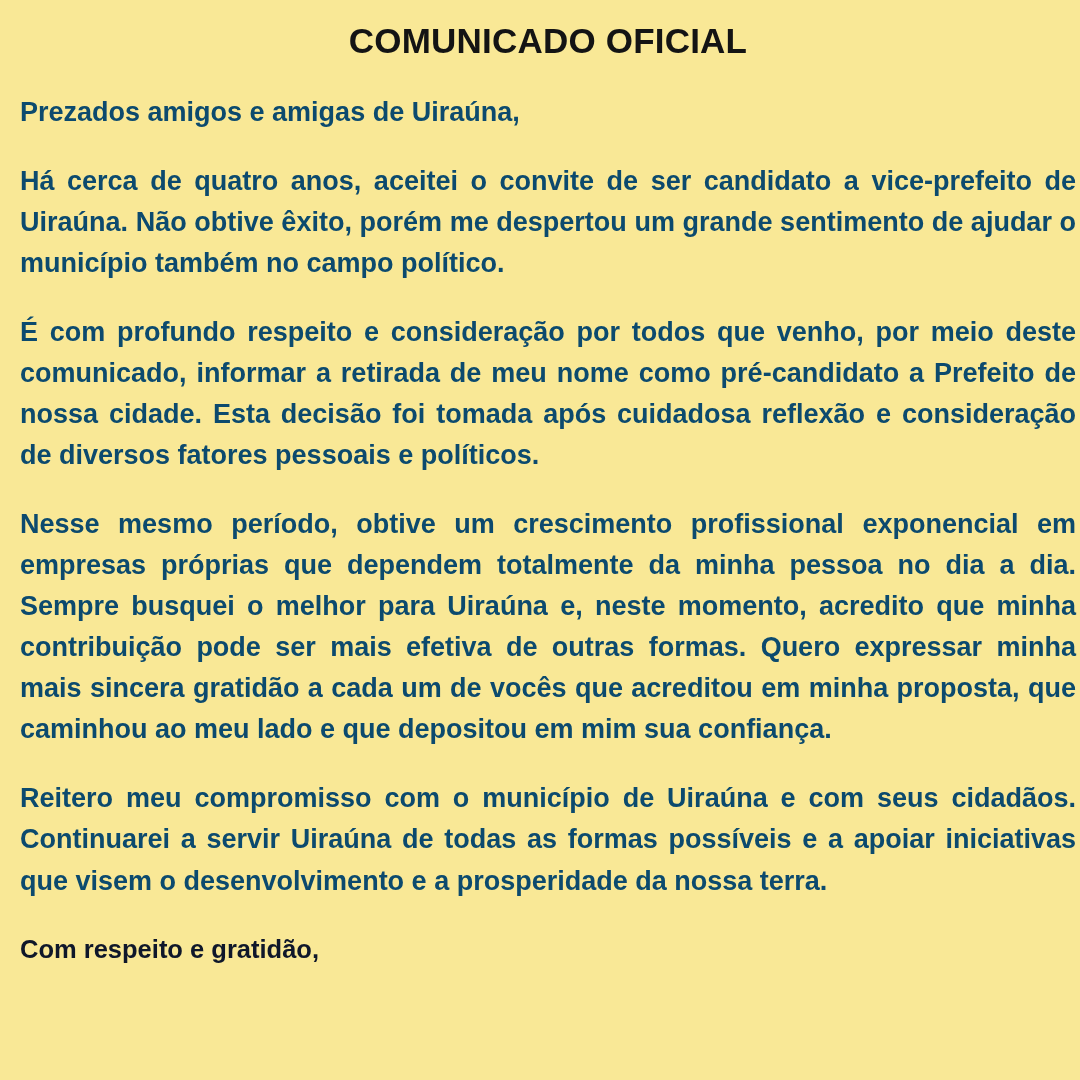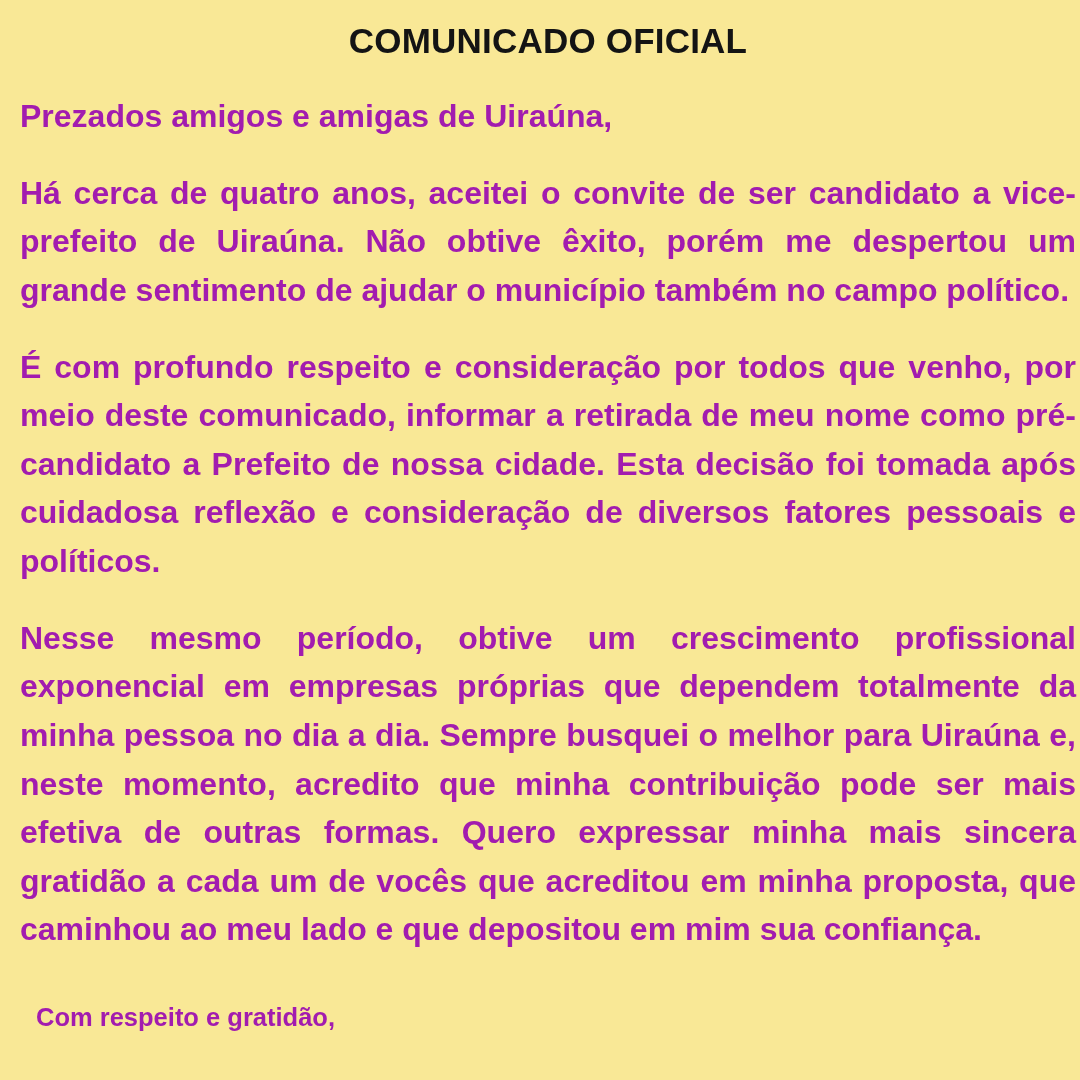--- a/index.html
+++ b/index.html
@@ -26,57 +26,58 @@
   .doc-title {
     text-align: center;
     font-size: 35px;
     font-weight: bold;
     letter-spacing: 0.2px;
     line-height: 1.2;
     margin: 6px 0 30px 0;
     color: #141414;
   }
   .body-block {
-    font-size: 32px;
+    font-size: 27px;
     font-weight: bold;
     line-height: 1.52;
     text-align: justify;
     text-justify: inter-word;
-    color: #a21caf;
+    color: #0c4a6e;
     margin: 0 0 28px 0;
     -webkit-hyphens: none;
     hyphens: none;
   }
   .body-block.no-justify {
     text-align: left;
   }
   .sign-block {
     font-size: 25.5px;
     font-weight: bold;
     line-height: 1.5;
-    color: #a21caf;
-    margin: 16px;
+    color: #0f172a;
+    margin: 0;
   }
   .sign-line {
     display: block;
   }
 </style>
 </head>
 <body>
 
 <div class="page">
 
   <h1 class="doc-title">COMUNICADO OFICIAL</h1>
 
   <p class="body-block no-justify">Prezados amigos e amigas de Uiraúna,</p>
 
   <p class="body-block">Há cerca de quatro anos, aceitei o convite de ser candidato a vice-prefeito de Uiraúna. Não obtive êxito, porém me despertou um grande sentimento de ajudar o município também no campo político.</p>
 
   <p class="body-block">É com profundo respeito e consideração por todos que venho, por meio deste comunicado, informar a retirada de meu nome como pré-candidato a Prefeito de nossa cidade. Esta decisão foi tomada após cuidadosa reflexão e consideração de diversos fatores pessoais e políticos.</p>
 
   <p class="body-block">Nesse mesmo período, obtive um crescimento profissional exponencial em empresas próprias que dependem totalmente da minha pessoa no dia a dia. Sempre busquei o melhor para Uiraúna e, neste momento, acredito que minha contribuição pode ser mais efetiva de outras formas. Quero expressar minha mais sincera gratidão a cada um de vocês que acreditou em minha proposta, que caminhou ao meu lado e que depositou em mim sua confiança.</p>
 
+  <p class="body-block">Reitero meu compromisso com o município de Uiraúna e com seus cidadãos. Continuarei a servir Uiraúna de todas as formas possíveis e a apoiar iniciativas que visem o desenvolvimento e a prosperidade da nossa terra.</p>
 
   <div class="sign-block">
     <span class="sign-line">Com respeito e gratidão,</span>
   </div>
 
 </div>
 
 </body></html>

